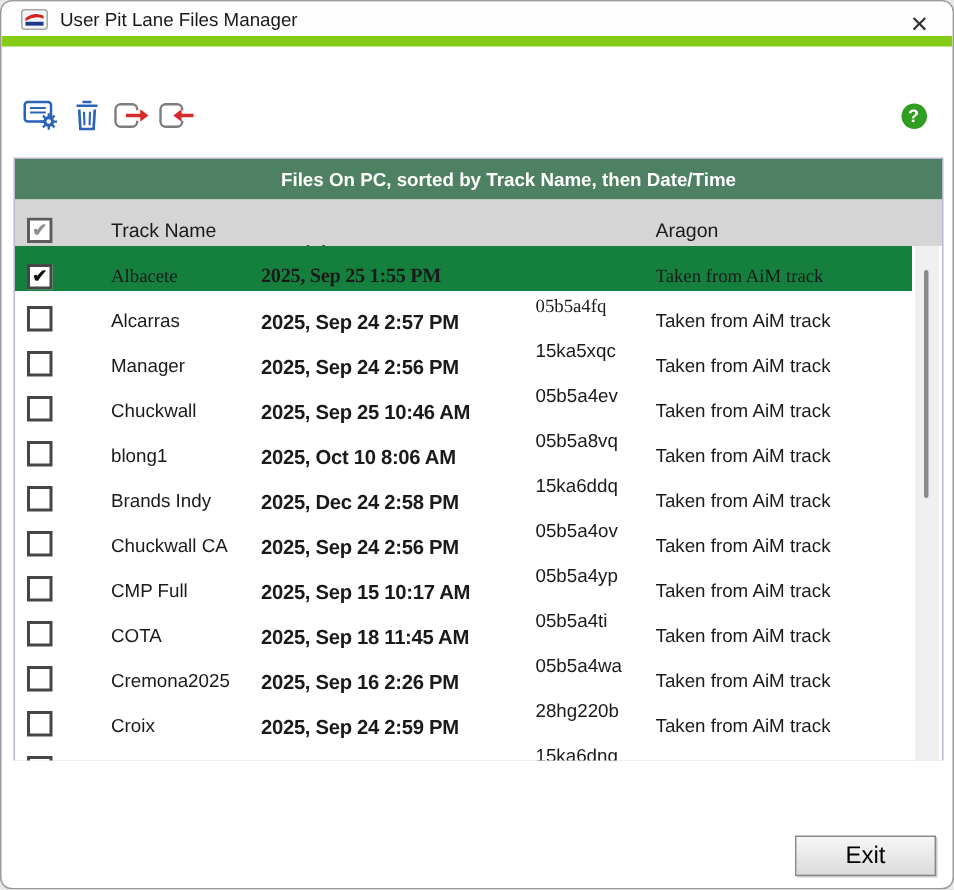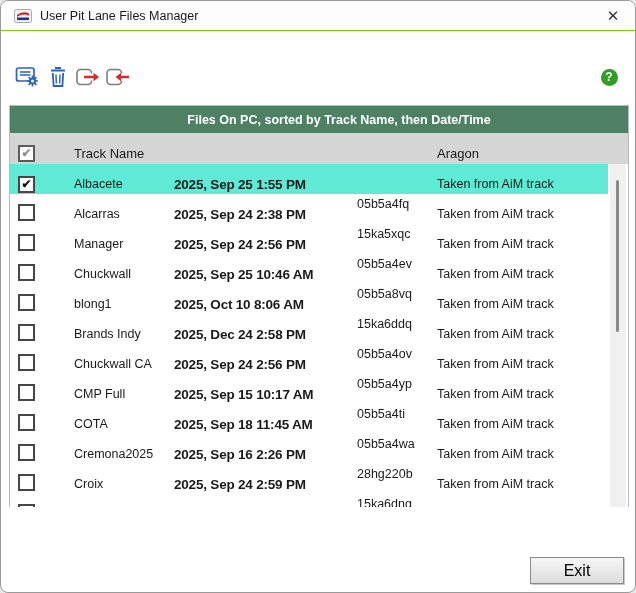--- a/index.html
+++ b/index.html
@@ -3,21 +3,21 @@
 <meta charset="utf-8">
 <style>
   html,body{margin:0;padding:0;background:#e8e8e8;font-family:"Liberation Sans",sans-serif;}
   .window{
     position:relative;width:636px;height:593px;background:#ffffff;
     border:1px solid #9a9a9a;border-radius:8px;box-sizing:border-box;overflow:hidden;
   }
   
   .titlebar{
     position:absolute;top:0;left:0;width:100%;height:30px;
-    display:flex;align-items:center;border-bottom:1px solid #84cc16;box-sizing:border-box;
+    display:flex;align-items:center;border-bottom:7px solid #84cc16;box-sizing:border-box;
     background:#fdfdfd;
   }
   .app-icon{margin-left:13px;display:inline-flex;}
   .title{margin-left:8px;font-size:12.5px;color:#1a1a1a;}
   .close{
     position:absolute;right:6px;top:2px;width:32px;height:25px;border:none;background:transparent;
     font-size:15px;color:#333;cursor:pointer;display:flex;align-items:center;justify-content:center;padding:0;
   }
   
   .toolbar{position:absolute;top:62px;left:0;width:100%;height:32px;}
@@ -43,21 +43,21 @@
   .thead{
     height:31px;background:#d5d5d5;display:grid;
     grid-template-columns:64px 100px 173px 90px 1fr;align-items:center;
     font-size:13px;color:#1a1a1a;
   }
   .tbody{position:relative;height:343px;overflow:hidden;background:#ffffff;}
   .row{
     height:30px;display:grid;grid-template-columns:64px 100px 173px 90px 1fr;
     align-items:center;font-size:12.5px;color:#1a1a1a;width:calc(100% - 20px);
   }
-  .row.selected{background:#5eead4;}
+  .row.selected{background:#15803d;font-family:Liberation Serif, serif;}
   .cell{white-space:nowrap;overflow:hidden;}
   .c-check{padding-left:8px;}
   .c-date{font-weight:700;font-size:13.5px;letter-spacing:-0.2px;}
   .c-file{padding-left:10px;margin-top:40px;}
   .thead .c-file{padding-left:0;}
   .thead .c-date{font-weight:700;margin-top:31px;}
   .sort{font-size:11px;margin-right:3px;color:#222;}
   
   .checkbox{
     display:inline-flex;width:13px;height:13px;border:2px solid #464646;background:#ffffff;
@@ -163,21 +163,21 @@
     <div class="row selected">
           <div class="cell c-check"><span class="checkbox checked"></span></div>
           <div class="cell c-track">Albacete</div>
           <div class="cell c-date">2025, Sep 25 1:55 PM</div>
           <div class="cell c-file">05b5a4fq</div>
           <div class="cell c-comment">Taken from AiM track</div>
         </div>
         <div class="row">
           <div class="cell c-check"><span class="checkbox"></span></div>
           <div class="cell c-track">Alcarras</div>
-          <div class="cell c-date">2025, Sep 24 2:38 PM</div>
+          <div class="cell c-date">2025, Sep 24 2:57 PM</div>
           <div class="cell c-file">15ka5xqc</div>
           <div class="cell c-comment">Taken from AiM track</div>
         </div>
         <div class="row">
           <div class="cell c-check"><span class="checkbox"></span></div>
           <div class="cell c-track">Manager</div>
           <div class="cell c-date">2025, Sep 24 2:56 PM</div>
           <div class="cell c-file">05b5a4ev</div>
           <div class="cell c-comment">Taken from AiM track</div>
         </div>

